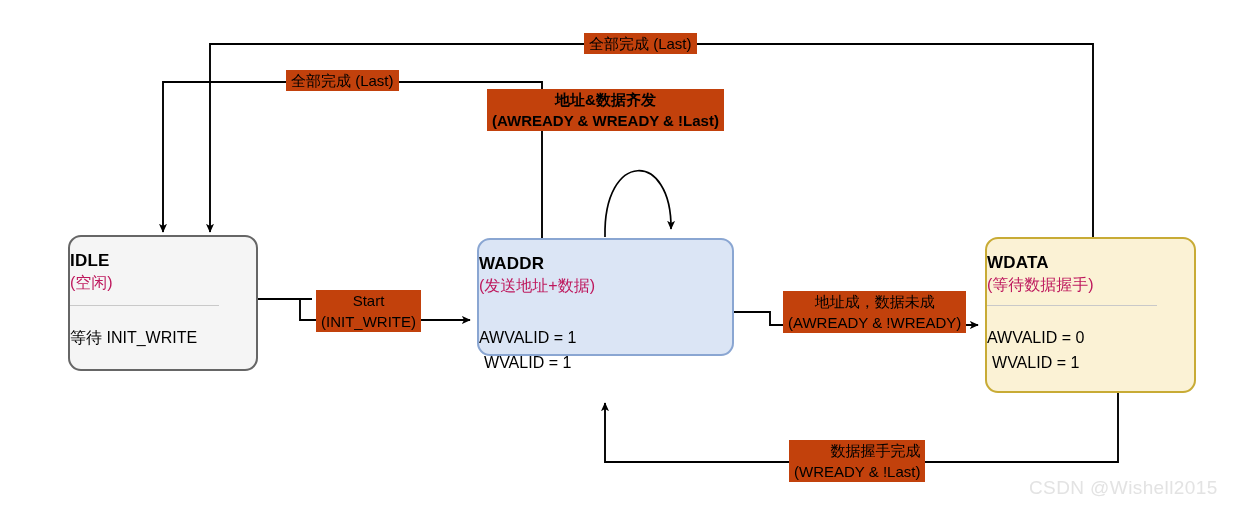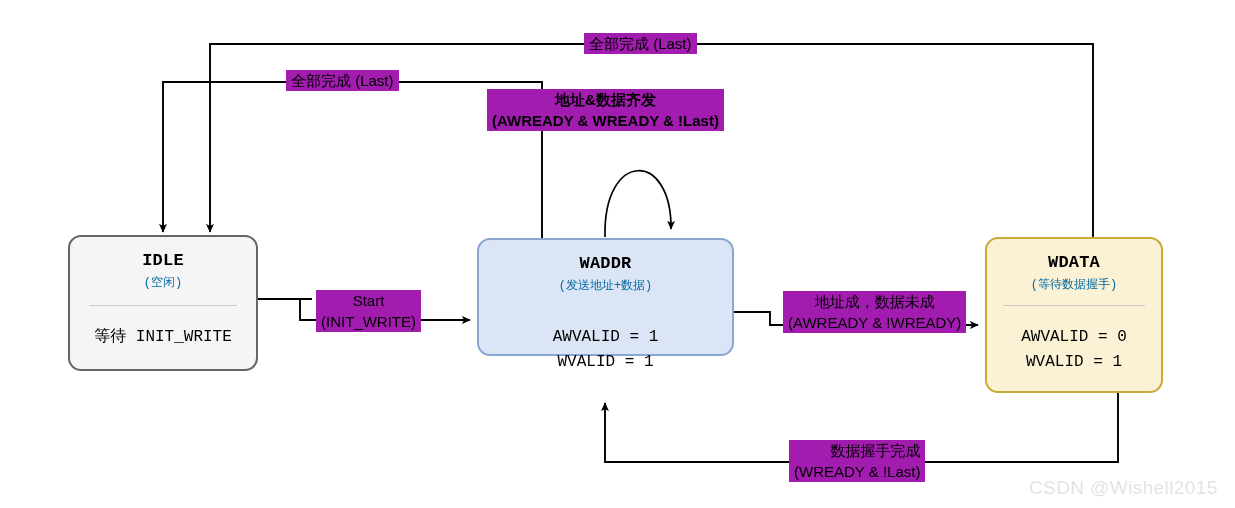--- a/index.html
+++ b/index.html
@@ -26,35 +26,34 @@
     pointer-events: none;
   }
 
   
   .state {
     position: absolute;
     box-sizing: border-box;
     border-radius: 13px;
     display: flex;
     flex-direction: column;
-    align-items: center;
+    align-items: flex-start;
     justify-content: flex-start;
     padding-top: 13px;
-    font-family: Liberation Mono, monospace;
   }
   .state .title {
     font-size: 17px;
     font-weight: bold;
     color: #000000;
     line-height: 22px;
     letter-spacing: 0.2px;
   }
   .state .subtitle {
-    font-size: 12px;
-    color: #0369a1;
+    font-size: 16px;
+    color: #be185d;
     line-height: 22px;
   }
   .state .divider {
     width: 82%;
     height: 1px;
     background: #c9c9c9;
     margin: 9px 0 7px 0;
   }
   .state .body {
     font-size: 16px;
@@ -79,35 +78,35 @@
     top: 238px;
     width: 257px;
     height: 118px;
     background: #dbe5f5;
     border: 2.5px solid #8aa6d2;
   }
 
   #state-wdata {
     left: 985px;
     top: 237px;
-    width: 178px;
+    width: 211px;
     height: 156px;
     background: #fbf2d5;
     border: 2.5px solid #c8ab35;
   }
 
   
   .edge-label {
     position: absolute;
     font-size: 15px;
     color: #000000;
     line-height: 21px;
     text-align: center;
     white-space: nowrap;
-    background: #a21caf;
+    background: #c2410c;
     padding: 0 5px;
   }
   .edge-label .l2 { display: block; }
 
   #label-last-top      { left: 584px;  top: 33px;  }
   #label-last-mid      { left: 286px;  top: 70px;  }
   #label-selfloop      { left: 487px;  top: 89px; font-weight: bold;  }
   #label-start         { left: 316px;  top: 290px; }
   #label-addr-ok       { left: 783px;  top: 291px; }
   #label-handshake     { left: 789px;  top: 440px; text-align: right; }

